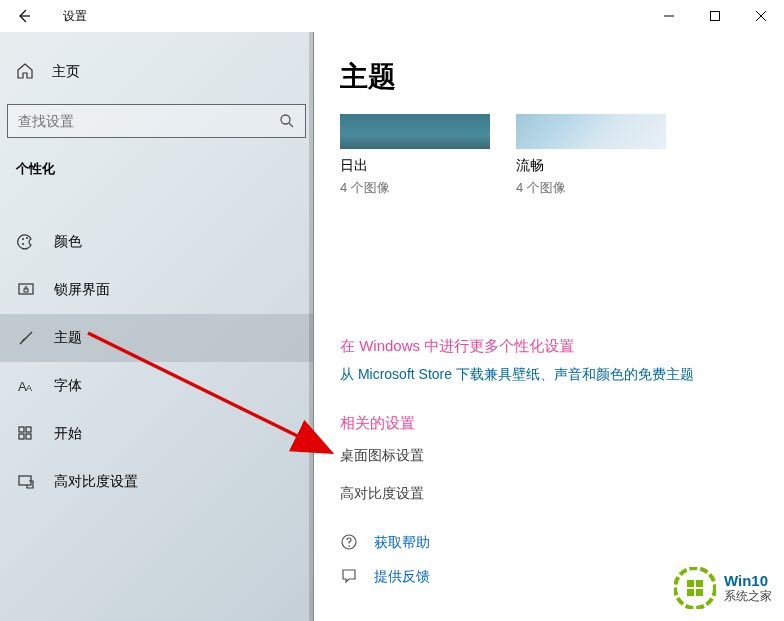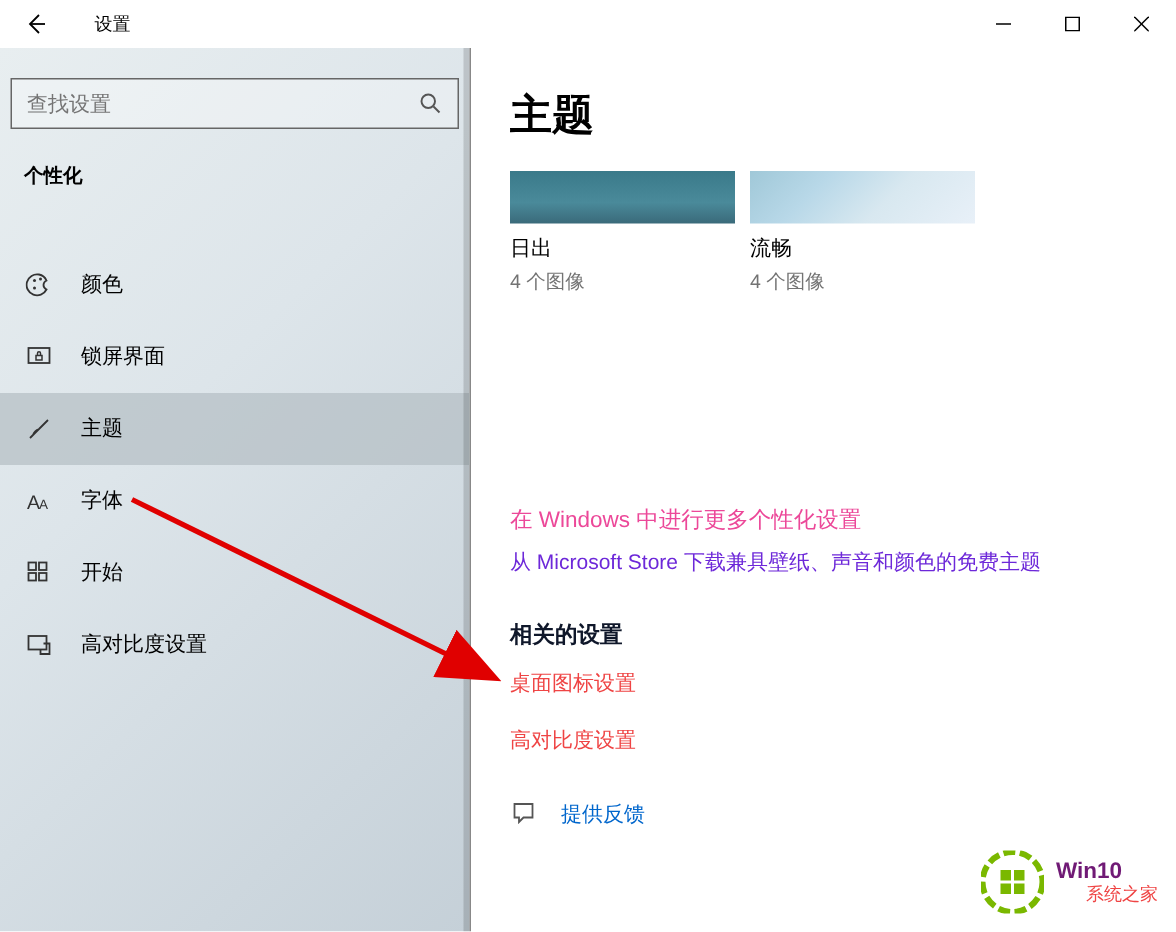--- a/index.html
+++ b/index.html
@@ -28,47 +28,47 @@
     .category-label { font-size: 13px; font-weight: 600; color: #000; padding: 0 16px; margin-bottom: 40px; }
     
     .nav-item { display: flex; align-items: center; padding: 14px 16px; cursor: pointer; text-align: center; }
     .nav-item.active { background: rgba(180,190,195,0.7); }
     .nav-item .icon { width: 20px; height: 20px; margin-right: 18px; display: flex; align-items: center; justify-content: center; }
     .nav-item .label { font-size: 14px; color: #000; }
     
     .content { flex: 1; padding: 26px 0 0 26px; overflow-y: auto; position: relative; }
     .page-title { font-size: 28px; font-weight: 600; color: #000; margin-bottom: 18px; }
     
-    .themes-row { display: flex; gap: 10px; margin-bottom: 140px; align-items: flex-end; }
+    .themes-row { display: flex; gap: 26px; margin-bottom: 140px; align-items: flex-end; }
     .theme-card { width: 150px; }
     .theme-preview { width: 150px; height: 35px; margin-bottom: 8px; }
     .theme-preview.sunrise { background: linear-gradient(to bottom, #3a7a8a 0%, #4a8a9a 60%, #3a6a7a 100%); }
     .theme-preview.smooth { background: linear-gradient(135deg, #a0c8d8 0%, #b8d8e8 30%, #d8e8f0 60%, #e8f0f8 100%); }
     .theme-name { font-size: 14px; color: #000; margin-bottom: 4px; }
     .theme-sub { font-size: 13px; color: #737373; }
     
     .section { margin-bottom: 30px; }
     .section-heading { font-size: 15px; color: #ec4899; margin-bottom: 10px; }
-    .section-sub { font-size: 14px; color: #6d28d9; margin-bottom: 8px; }
-    
-    .related-heading { font-size: 15px; color: #0f172a; margin-bottom: 14px; font-weight: bold; }
-    .link-item { font-size: 14px; color: #ef4444; margin-bottom: 20px; cursor: pointer; display: block; }
+    .section-sub { font-size: 14px; color: #0369a1; margin-bottom: 8px; }
+    
+    .related-heading { font-size: 15px; color: #ec4899; margin-bottom: 14px; }
+    .link-item { font-size: 14px; color: #404040; margin-bottom: 20px; cursor: pointer; display: block; }
     
     .footer-links { margin-top: 24px; }
     .footer-link { display: flex; align-items: center; margin-bottom: 14px; cursor: pointer; }
     .footer-link .icon { width: 20px; height: 20px; margin-right: 14px; }
     .footer-link .text { font-size: 14px; color: #0066cc; }
     
     .arrow-annotation { position: absolute; top: 329px; left: 80px; width: 260px; height: 140px; pointer-events: none; z-index: 100; }
     
     .watermark { position: absolute; bottom: 12px; right: 12px; display: flex; align-items: center; gap: 8px; z-index: 200; }
     .watermark-logo { width: 42px; height: 42px; }
     .watermark-text { display: flex; flex-direction: column; line-height: 1.1; }
-    .watermark-text .line1 { font-size: 15px; font-weight: bold; color: #701a75; }
-    .watermark-text .line2 { font-size: 12px; color: #ef4444; margin-left: 20px; }
+    .watermark-text .line1 { font-size: 15px; font-weight: bold; color: #0369a1; }
+    .watermark-text .line2 { font-size: 12px; color: #404040; }
   </style>
 </head>
 <body>
 
 <div class="titlebar">
   <div class="back-btn">
     <svg width="16" height="16" viewBox="0 0 16 16">
       <path d="M10 2 L4 8 L10 14" stroke="#000" stroke-width="1.2" fill="none"></path>
       <line x1="4" y1="8" x2="14" y2="8" stroke="#000" stroke-width="1.2"></line>
     </svg>
@@ -89,20 +89,28 @@
       <svg width="10" height="10" viewBox="0 0 10 10">
           <line x1="0" y1="0" x2="10" y2="10" stroke="#000" stroke-width="1"></line>
           <line x1="10" y1="0" x2="0" y2="10" stroke="#000" stroke-width="1"></line>
         </svg>
     </div>
   </div>
 </div>
 
 <div class="main-container">
   <div class="sidebar">
+    <div class="home-row">
+      <span class="icon">
+        <svg width="18" height="18" viewBox="0 0 18 18">
+            <path d="M2 8 L9 2 L16 8 L16 16 L11 16 L11 11 L7 11 L7 16 L2 16 Z" stroke="#333" stroke-width="1.2" fill="none"></path>
+          </svg>
+      </span>
+      <span class="label">主页</span>
+    </div>
 
     <div class="search-wrap">
       <div class="search-box">
         <input class="search-input" placeholder="查找设置" style="">
         <span class="search-icon">
           <svg width="16" height="16" viewBox="0 0 16 16">
               <circle cx="6.5" cy="6.5" r="4.5" stroke="#555" stroke-width="1.3" fill="none"></circle>
               <line x1="10" y1="10" x2="14" y2="14" stroke="#555" stroke-width="1.3"></line>
             </svg>
         </span>
@@ -200,20 +208,30 @@
       <div class="section-sub">从 Microsoft Store 下载兼具壁纸、声音和颜色的免费主题</div>
     </div>
 
     <div class="section">
       <div class="related-heading">相关的设置</div>
       <a class="link-item">桌面图标设置</a>
       <a class="link-item">高对比度设置</a>
     </div>
 
     <div class="footer-links">
+      <div class="footer-link">
+        <span class="icon">
+          <svg width="18" height="18" viewBox="0 0 18 18">
+              <circle cx="9" cy="9" r="7" stroke="#555" stroke-width="1.2" fill="none"></circle>
+              <path d="M7 7 Q7 5 9 5 Q11 5 11 7 Q11 8.5 9 9 L9 10.5" stroke="#555" stroke-width="1.2" fill="none"></path>
+              <circle cx="9" cy="13" r="0.8" fill="#555"></circle>
+            </svg>
+        </span>
+        <span class="text">获取帮助</span>
+      </div>
       <div class="footer-link">
         <span class="icon">
           <svg width="18" height="18" viewBox="0 0 18 18">
               <path d="M3 3 L15 3 L15 12 L9 12 L6 15 L6 12 L3 12 Z" stroke="#555" stroke-width="1.2" fill="none"></path>
             </svg>
         </span>
         <span class="text">提供反馈</span>
       </div>
     </div>
   </div>

